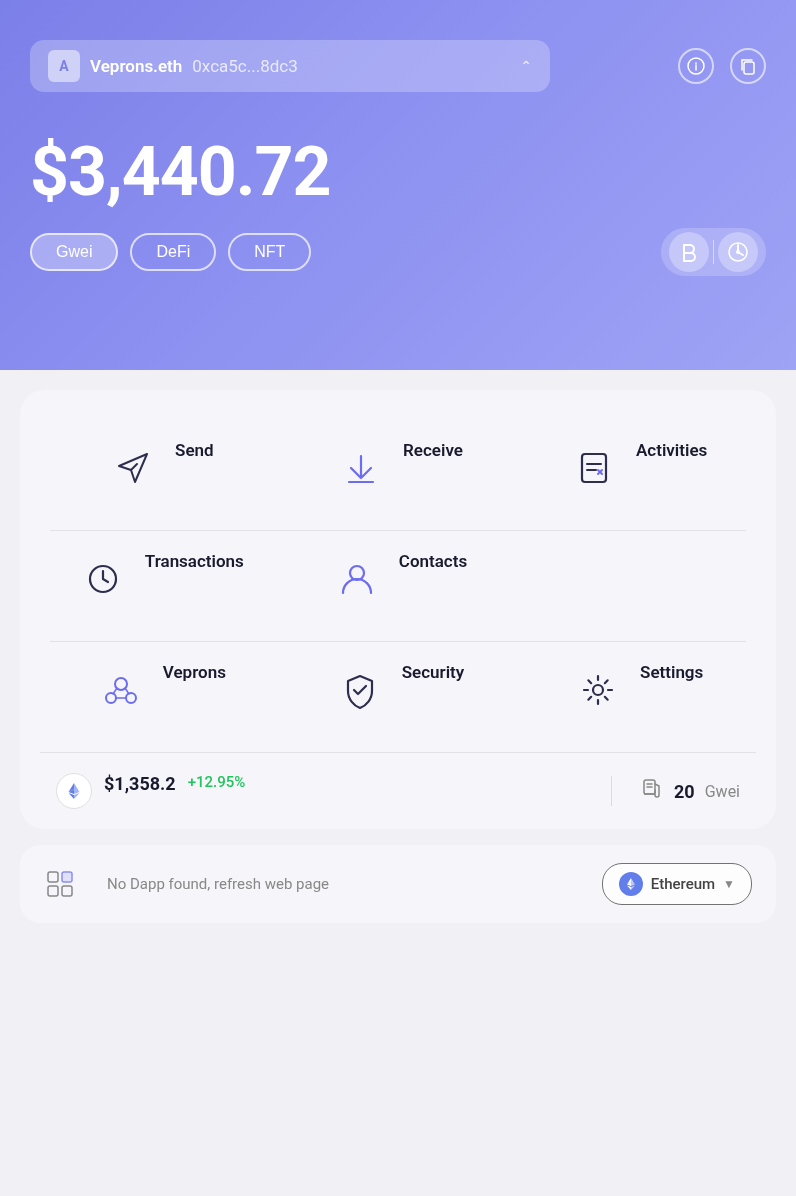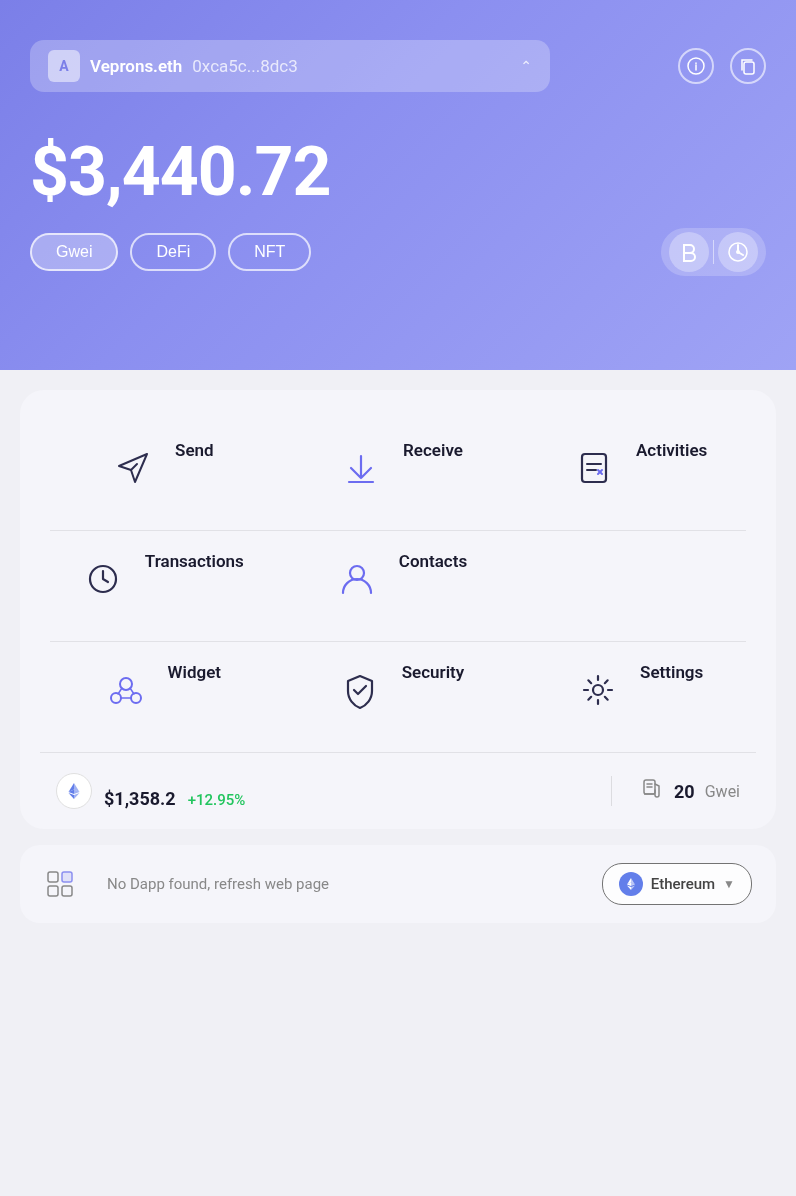--- a/index.html
+++ b/index.html
@@ -193,21 +193,21 @@
       display: flex;
       align-items: center;
       padding: 20px 16px;
       gap: 12px;
       border-top: 1px solid rgba(0,0,0,0.08);
       margin-top: 10px;
     }
 
     .ticker-left {
       display: flex;
-      align-items: flex-end;
+      align-items: flex-start;
       gap: 12px;
       flex: 1;
     }
 
     .eth-logo {
       width: 36px;
       height: 36px;
       border-radius: 50%;
       background: white;
       border: 1px solid #e0e0e0;
@@ -446,21 +446,21 @@
 
     <div class="action-item">
       <div class="action-icon">
         <svg width="48" height="48" viewBox="0 0 48 48" fill="none">
           <circle cx="24" cy="18" r="6" stroke="#6c6cf0" stroke-width="2"></circle>
           <circle cx="14" cy="32" r="5" stroke="#6c6cf0" stroke-width="2"></circle>
           <circle cx="34" cy="32" r="5" stroke="#6c6cf0" stroke-width="2"></circle>
           <path d="M20 22l-4 6M28 22l4 6M19 32h10" stroke="#6c6cf0" stroke-width="1.5" stroke-linecap="round"></path>
         </svg>
       </div>
-      <span class="action-label">Widget</span>
+      <span class="action-label">Veprons</span>
     </div>
 
     <div class="action-item">
       <div class="action-icon">
         <svg width="48" height="48" viewBox="0 0 48 48" fill="none">
           <path d="M24 10L12 15v10c0 8 5.5 14.5 12 17 6.5-2.5 12-9 12-17V15L24 10z" stroke="#2d2d4e" stroke-width="2.2" stroke-linejoin="round"></path>
           <path d="M18 24l4 4 8-8" stroke="#2d2d4e" stroke-width="2.2" stroke-linecap="round" stroke-linejoin="round"></path>
         </svg>
       </div>
       <span class="action-label">Security</span>

